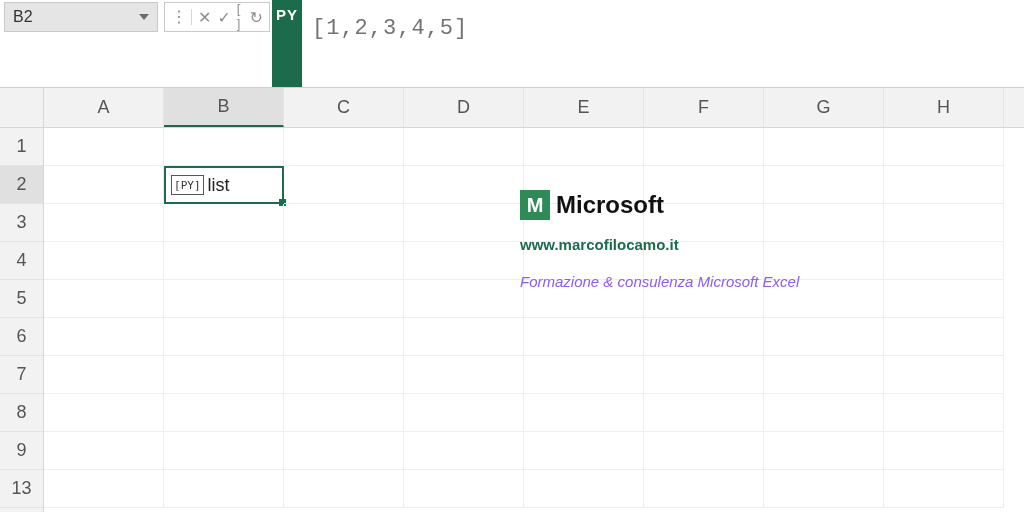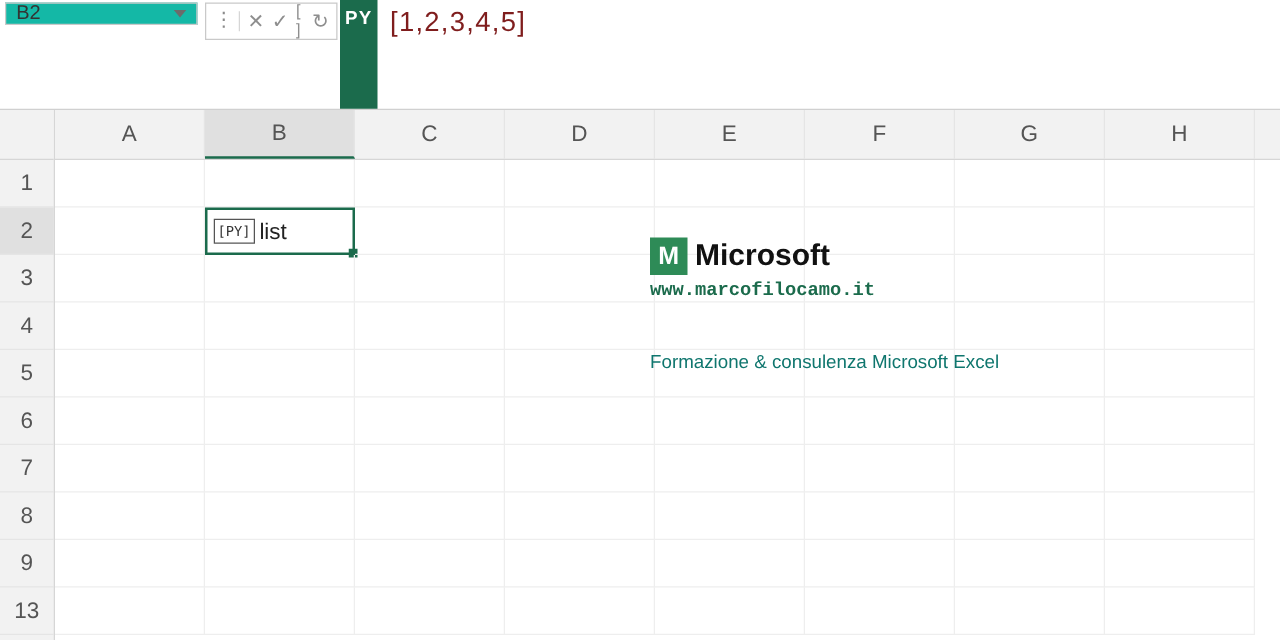--- a/index.html
+++ b/index.html
@@ -13,23 +13,23 @@
     border-bottom: 1px solid #d0d0d0;
     background: #ffffff;
   }
   .name-box-wrap {
     width: 162px;
     display: flex;
     flex-direction: column;
     padding: 2px 4px 0 4px;
   }
   .name-box {
-    height: 18px;
+    height: 30px;
     border: 1px solid #c9c9c9;
-    background: #14b8a6;
+    background: #e5e5e5;
     display: flex;
     align-items: center;
     padding: 0 8px 0 8px;
     font-size: 16px;
     color: #333;
     position: relative;
   }
   .name-box .caret {
     margin-left: auto;
     width: 0; height: 0;
@@ -75,24 +75,24 @@
     display: flex;
     align-items: flex-start;
     justify-content: center;
     font-weight: 600;
     font-size: 15px;
     padding-top: 6px;
     letter-spacing: 1px;
   }
   .formula-input {
     flex: 1;
-    padding: 4px 10px 4px 10px;
-    font-family: Liberation Sans, sans-serif;
+    padding: 15px 10px 4px 10px;
+    font-family: Liberation Mono, monospace;
     font-size: 22px;
-    color: #7f1d1d;
+    color: #737373;
     letter-spacing: 1px;
     line-height: 28px;
   }
 
   
   .grid-area {
     display: flex;
     height: calc(512px - 88px);
   }
   .rowhdr-col {
@@ -173,22 +173,22 @@
     left: 520px; top: 190px;
     pointer-events: none;
     z-index: 5;
   }
   .logo-line { display:flex; align-items:center; gap:6px; font-size:24px; font-weight:700; color:#111; font-family: Arial, sans-serif; }
   .logo-mark {
     width:30px;height:30px;background:#2e8b57;color:#fff;
     display:inline-flex;align-items:center;justify-content:center;
     font-weight:800; font-size:20px; font-family:Arial,sans-serif;
   }
-  .site-url { margin-top:4px; color:#1b6b4c; font-weight:700; font-size:15px; font-family:Liberation Mono, monospace; }
-  .tagline { margin-top:40px; color:#0f766e; font-size:15px; }
+  .site-url { margin-top:16px; color:#1b6b4c; font-weight:700; font-size:15px; font-family:Liberation Sans, sans-serif; }
+  .tagline { margin-top:20px; color:#8b5cf6; font-style:italic; font-size:15px; }
 
   body { position: relative; }
 </style>
 </head>
 <body>
 
 <div class="formula-bar">
 
   <div class="name-box-wrap">
     <div class="name-box">

